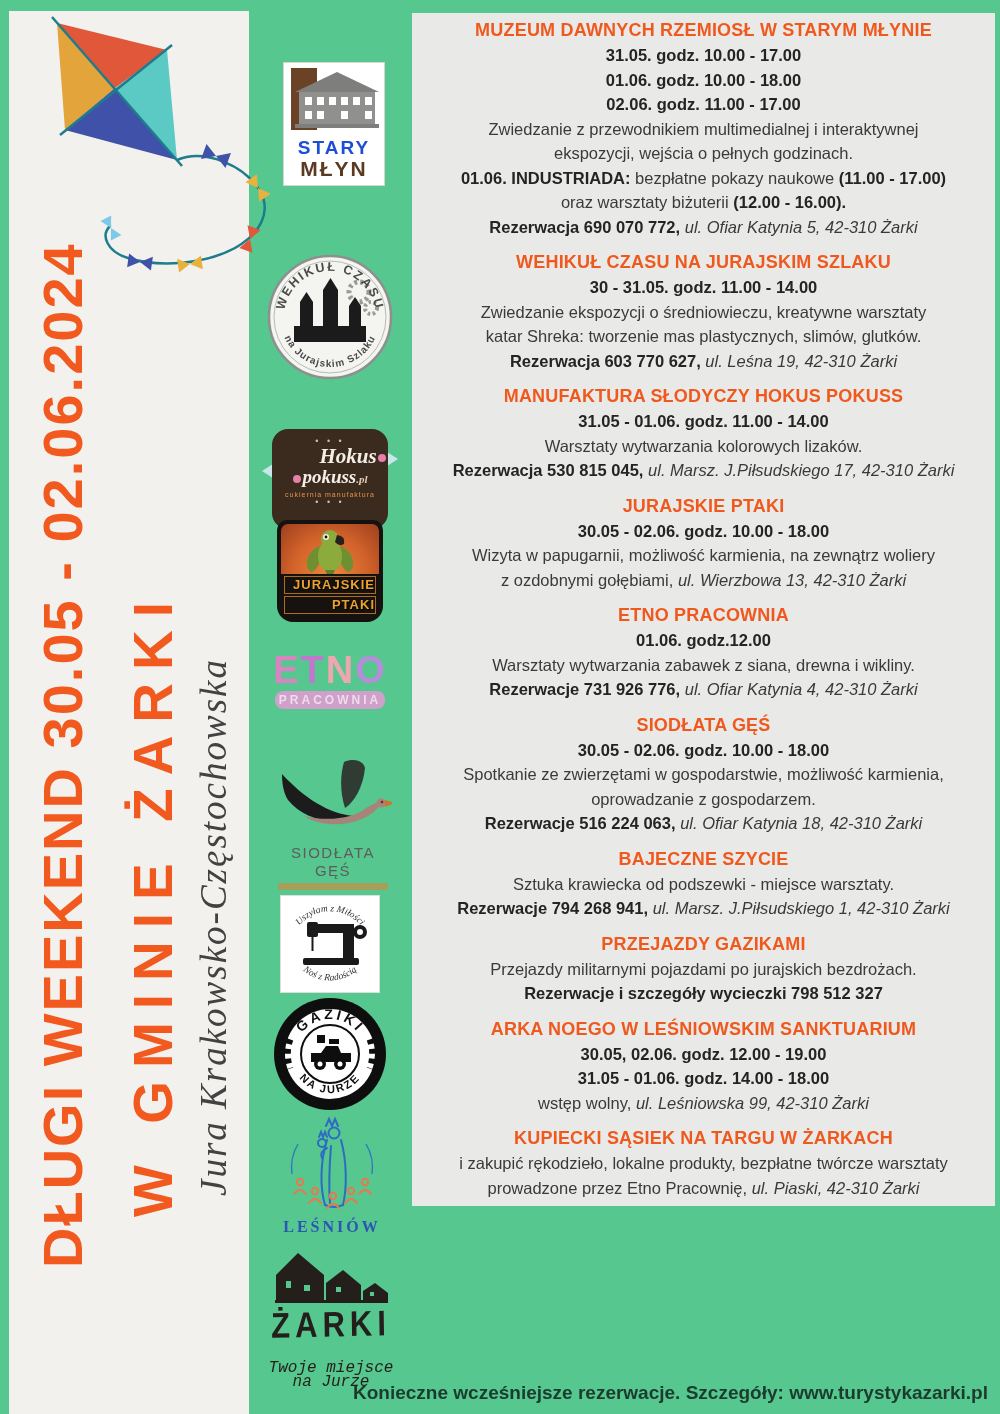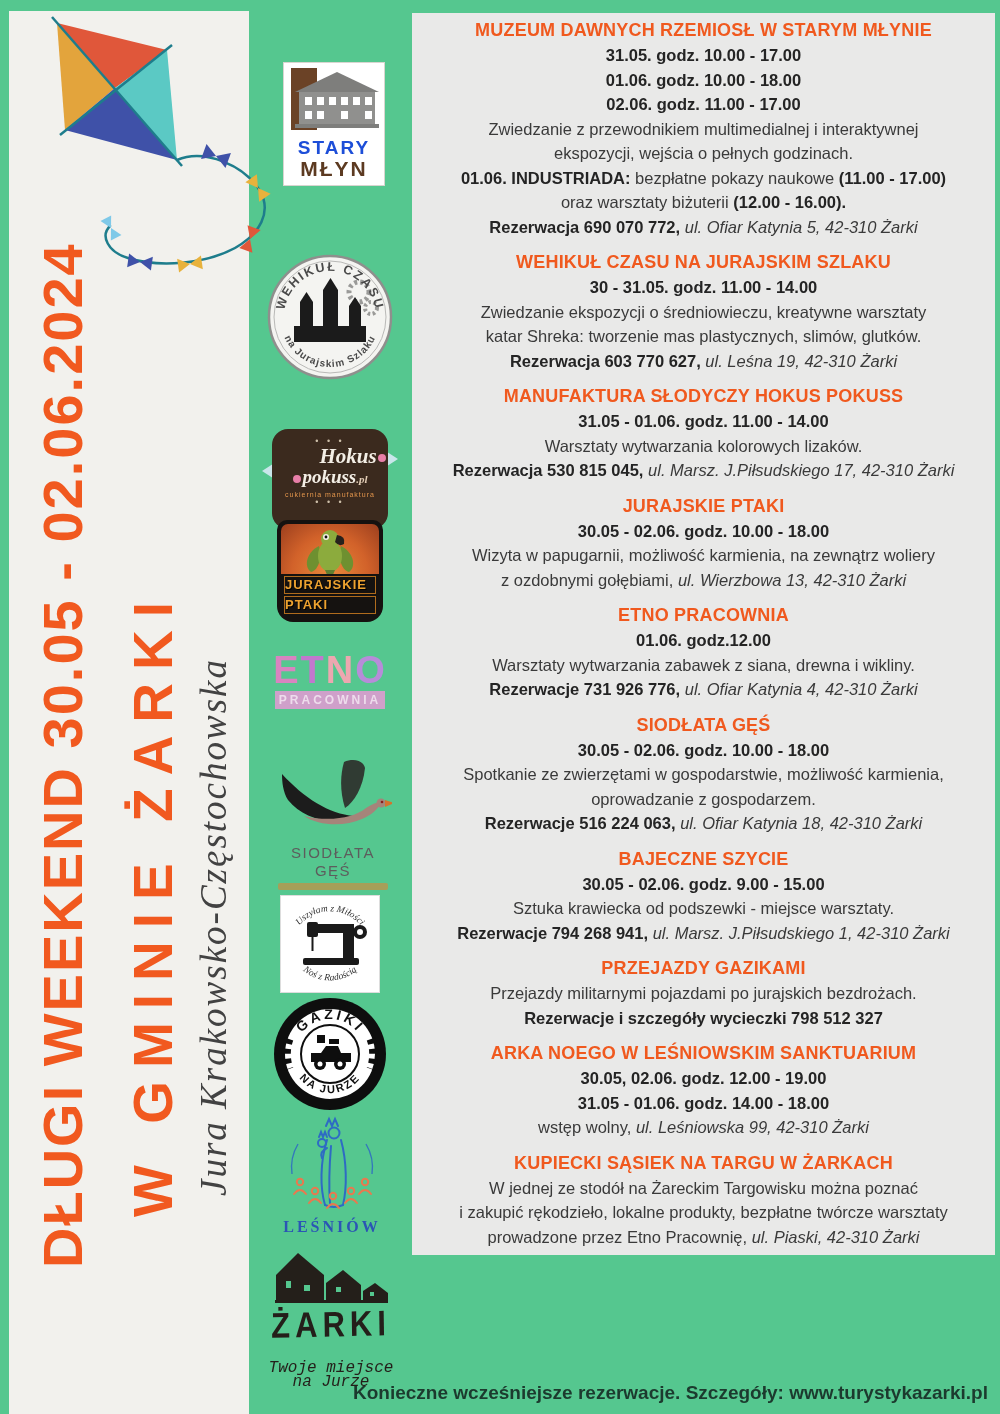--- a/index.html
+++ b/index.html
@@ -34,32 +34,32 @@
   #hokus-badge .dots{color:#CDbfa9;font-size:9px;letter-spacing:3px;line-height:8px;}
   #hokus-badge .w1{font-family:"Liberation Serif",serif;font-style:italic;font-weight:700;
                    font-size:21px;line-height:22px;padding-left:46px;}
   #hokus-badge .w2{font-family:"Liberation Serif",serif;font-style:italic;font-weight:700;
                    font-size:19px;line-height:20px;}
   #hokus-badge .donut{display:inline-block;width:8px;height:8px;border:4px solid #E87FA8;
                       border-radius:50%;background:#fff;vertical-align:middle;margin:0 1px;}
   #hokus-badge .tld{font-size:11px;color:#E2CDB6;}
   #hokus-badge .tag{font-size:7px;color:#E2954C;letter-spacing:1px;margin-top:2px;}
   #logo-ptaki{left:277px;top:520px;width:106px;height:102px;background:#151210;
-              border-radius:10px 10px 16px 16px;padding:4px;text-align:left;}
+              border-radius:10px 10px 16px 16px;padding:4px;text-align:right;}
   #ptaki-sky{height:50px;border-radius:7px 7px 0 0;
              background:radial-gradient(ellipse at 50% 100%,#E8893B 0%,#D2622A 55%,#9C3F1E 100%);
              position:relative;overflow:hidden;}
   #logo-ptaki .t1,#logo-ptaki .t2{color:#EDA22F;font-weight:800;letter-spacing:1px;
       text-shadow:1px 1px 0 #000;border:1px solid #b06c1d;margin:2px 3px 0;line-height:16px;}
   #logo-ptaki .t1{font-size:13px;}
   #logo-ptaki .t2{font-size:13px;}
   #logo-etno{left:270px;top:650px;width:120px;text-align:center;}
   #etno-word{font-size:38px;font-weight:800;line-height:40px;letter-spacing:2px;}
   #etno-sub{display:inline-block;background:#CFA0CA;color:#EEDCEC;font-weight:700;font-size:12px;
-            letter-spacing:3px;line-height:16px;padding:1px 4px;border-radius:0;}
+            letter-spacing:3px;line-height:16px;padding:1px 4px;border-radius:8px;}
   #logo-siodlata{left:274px;top:758px;width:118px;text-align:center;}
   #siodlata-label{font-size:15px;letter-spacing:1.5px;color:#5d5d5d;line-height:18px;margin-top:2px;}
   #siodlata-strip{height:7px;margin:3px 4px 0;background:rgba(233,125,45,.55);
                   border-radius:2px;filter:blur(.7px);}
   #logo-szycie{left:281px;top:896px;width:98px;height:96px;background:#fff;
                box-shadow:0 0 0 1px #ddd;}
   #logo-gaziki{left:273px;top:997px;width:114px;height:114px;}
   #logo-lesniow{left:282px;top:1110px;width:100px;text-align:center;}
   #lesniow-label{color:#2B55B5;font-family:"Liberation Serif",serif;font-weight:700;
                  font-size:16px;letter-spacing:3px;line-height:18px;}
@@ -366,38 +366,36 @@
       </section>
       <section class="card">
         <h2>SIODŁATA GĘŚ</h2>
         <p class="ln"><span class="seg b">30.05 - 02.06. godz. 10.00 - 18.00</span></p>
         <p class="ln"><span class="seg n">Spotkanie ze zwierzętami w gospodarstwie, możliwość karmienia,</span></p>
         <p class="ln"><span class="seg n">oprowadzanie z gospodarzem.</span></p>
         <p class="ln"><span class="seg b">Rezerwacje  516 224 063,</span><span class="seg i"> ul. Ofiar Katynia 18, 42-310 Żarki</span></p>
       </section>
       <section class="card">
         <h2>BAJECZNE SZYCIE</h2>
-        <p class="ln"><span class="seg b">30.05 - 02.06. godz. 9.00 - 15.00</span></p>
         <p class="ln"><span class="seg n">Sztuka krawiecka od podszewki - miejsce warsztaty.</span></p>
         <p class="ln"><span class="seg b">Rezerwacje 794 268 941,</span><span class="seg i"> ul. Marsz. J.Piłsudskiego 1, 42-310 Żarki</span></p>
       </section>
       <section class="card">
         <h2>PRZEJAZDY GAZIKAMI</h2>
         <p class="ln"><span class="seg n">Przejazdy militarnymi pojazdami po jurajskich bezdrożach.</span></p>
         <p class="ln"><span class="seg b">Rezerwacje i szczegóły wycieczki 798 512 327</span></p>
       </section>
       <section class="card">
         <h2>ARKA NOEGO W LEŚNIOWSKIM SANKTUARIUM</h2>
         <p class="ln"><span class="seg b">30.05, 02.06. godz. 12.00 - 19.00</span></p>
         <p class="ln"><span class="seg b">31.05 - 01.06. godz. 14.00 - 18.00</span></p>
         <p class="ln"><span class="seg n">wstęp wolny, </span><span class="seg i">ul. Leśniowska 99, 42-310 Żarki</span></p>
       </section>
       <section class="card">
         <h2>KUPIECKI SĄSIEK NA TARGU W ŻARKACH</h2>
-        <p class="ln"><span class="seg n">W jednej ze stodół na Żareckim Targowisku można poznać</span></p>
         <p class="ln"><span class="seg n">i zakupić rękodzieło, lokalne produkty, bezpłatne twórcze warsztaty</span></p>
         <p class="ln"><span class="seg n">prowadzone przez Etno Pracownię, </span><span class="seg i">ul. Piaski, 42-310 Żarki</span></p>
       </section>
     </div>
 
   <div id="footer">Konieczne wcześniejsze rezerwacje. Szczegóły: www.turystykazarki.pl</div>
 
 </div>
 
 </body></html>

